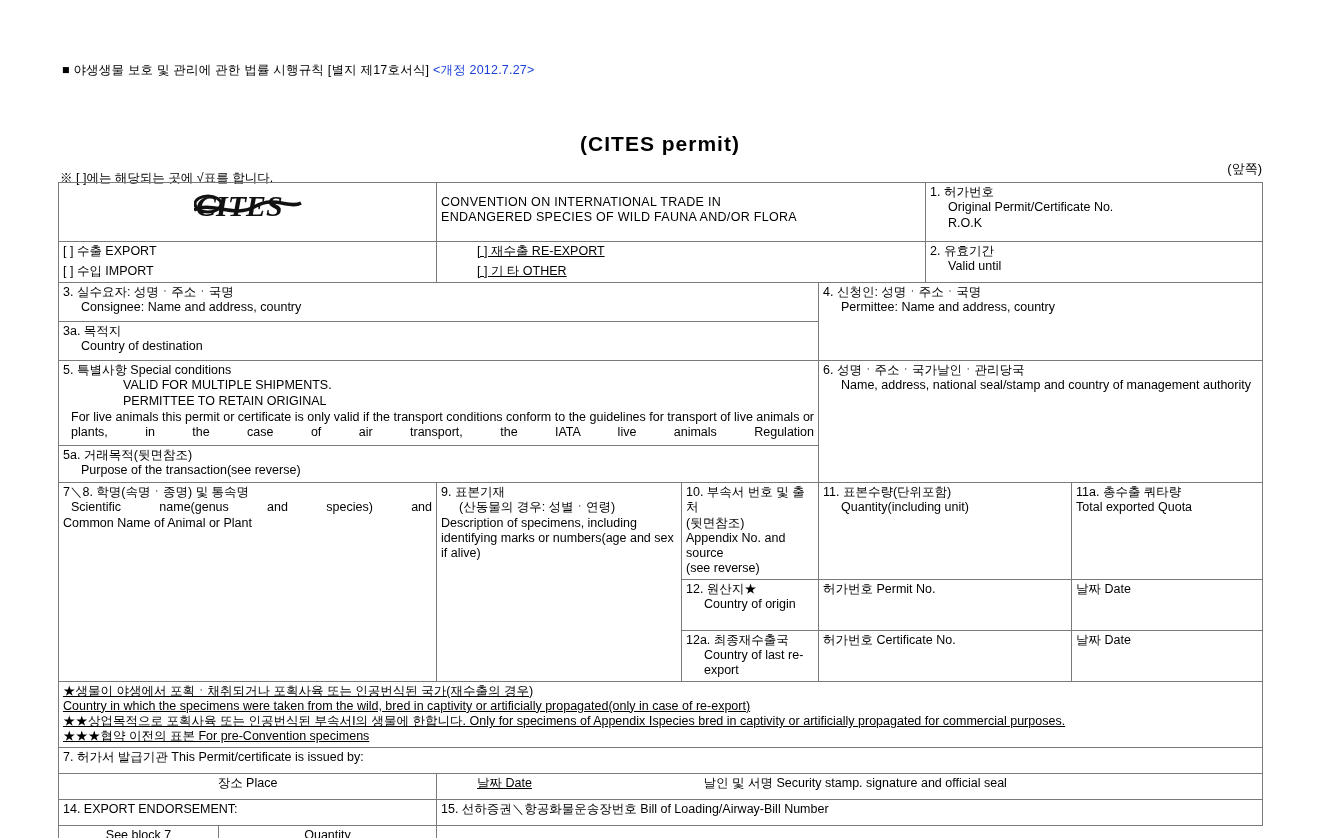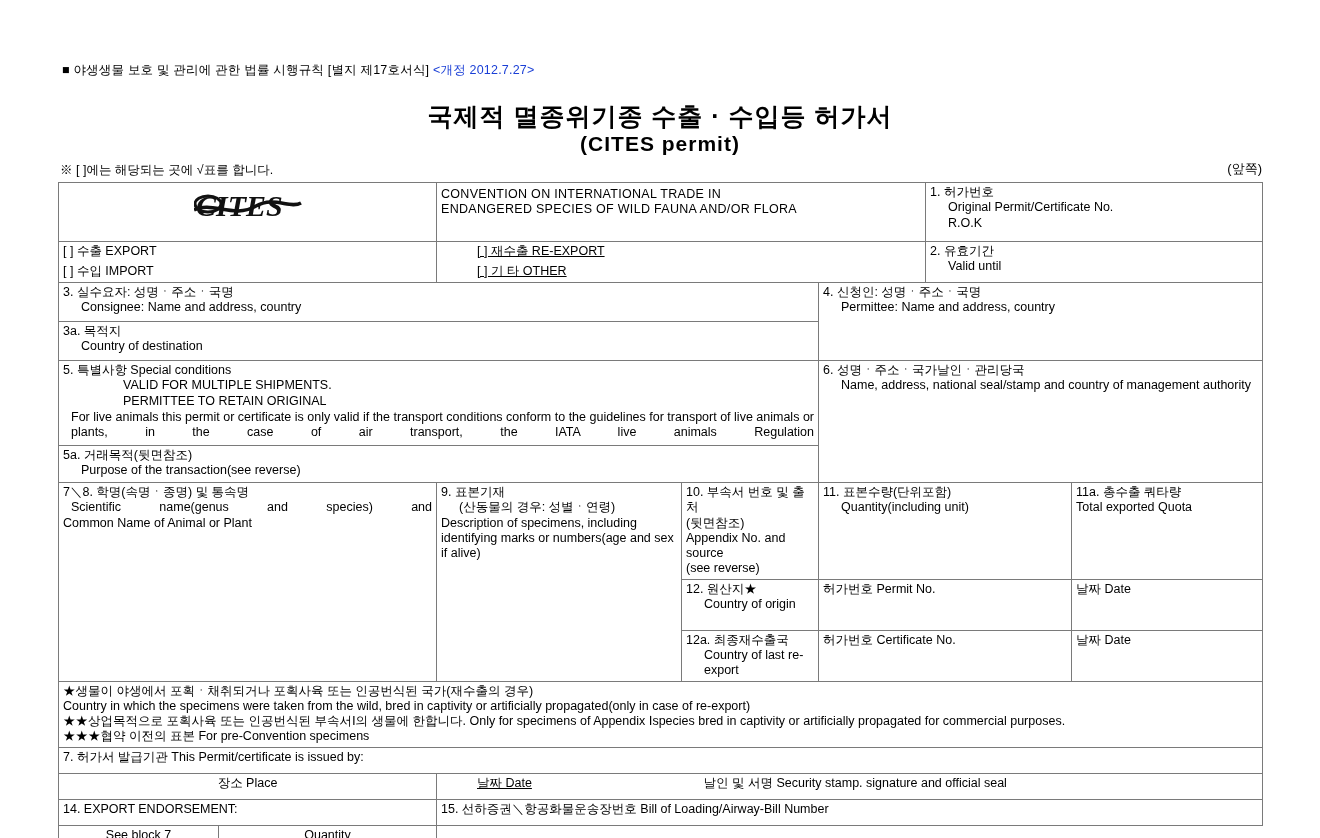--- a/index.html
+++ b/index.html
@@ -10,21 +10,21 @@
     -webkit-font-smoothing:none;
   }
   .page{position:relative;width:1320px;height:838px;overflow:hidden;}
 
   .legal-line{position:absolute;left:62px;top:62px;font-size:12.5px;letter-spacing:0.2px;}
   .legal-line .rev{color:#1a3fd6;}
 
   .title{position:absolute;left:0;right:0;top:100px;text-align:center;font-size:25px;font-weight:bold;letter-spacing:1px;}
   .subtitle{position:absolute;left:0;right:0;top:132px;text-align:center;font-size:21px;font-weight:bold;letter-spacing:1px;}
 
-  .note{position:absolute;left:60px;top:162px;font-size:12.5px;}
+  .note{position:absolute;left:60px;top:170px;font-size:12.5px;}
   .frontmark{position:absolute;right:58px;top:160px;font-size:13px;}
 
   
   .tbl{position:absolute;left:58px;top:182px;width:1204px;border-collapse:collapse;table-layout:fixed;}
   .tbl td{border:1px solid #7a7a7a;vertical-align:top;padding:2px 4px;font-size:12.5px;line-height:1.22;}
   .nb{border:none !important;}
   .noleft{border-left:none !important;}
   .noright{border-right:none !important;}
   .notop{border-top:none !important;}
   .nobot{border-bottom:none !important;}
@@ -33,35 +33,34 @@
   .ind2{padding-left:36px;display:block;text-decoration:underline;}
   .ind3{padding-left:60px;display:block;}
   .just{text-align:justify;text-align-last:justify;margin-left:8px;}
   .ctr{text-align:center;}
 
   .cites-logo{
     display:block;margin:4px auto 0 auto;width:108px;height:34px;position:relative;
   }
   .conv-txt{font-size:13px;line-height:1.25;letter-spacing:0.3px;}
 
-  .smalltxt{font-size:11.6px;line-height:1.3;}
+  .smalltxt{font-size:11.6px;line-height:1.3;text-decoration:underline;}
 
   .endorse td{height:22px;}
 </style>
 </head>
 <body>
 
 <div class="page">
 
   <div class="legal-line">
     <span>■ 야생생물 보호 및 관리에 관한 법률 시행규칙 [별지 제17호서식]</span>
     <span class="rev">&lt;개정 2012.7.27&gt;</span>
   </div>
 
-  <div class="title">국제적 멸종위기종 수출 · 수입등 허가서</div>
   <div class="subtitle">(CITES  permit)</div>
 
   <div class="note">※ [    ]에는 해당되는 곳에 √표를 합니다.</div>
   <div class="frontmark">(앞쪽)</div>
 
   <table class="tbl">
     <colgroup>
       <col style="width:160px">
       <col style="width:218px">
       <col style="width:245px">
@@ -75,21 +74,21 @@
         <tr>
       <td colspan="2" class="ctr" style="height:54px">
         <div class="cites-logo">
           <svg width="108" height="34" viewBox="0 0 108 34">
             <text x="2" y="27" font-family="Liberation Serif, serif" font-size="30" font-weight="bold" font-style="italic" fill="#111">CITES</text>
             <path d="M0 21 C 18 12, 40 30, 62 17 C 80 7, 96 20, 107 14" stroke="#111" stroke-width="3.5" fill="none"></path>
             <ellipse cx="14" cy="15" rx="13" ry="8" fill="none" stroke="#111" stroke-width="3"></ellipse>
           </svg>
         </div>
       </td>
-      <td colspan="3" class="conv-txt" style="padding-top:4px">
+      <td colspan="3" class="conv-txt" style="padding-top:12px">
         <div>CONVENTION  ON  INTERNATIONAL  TRADE  IN</div>
         <div>ENDANGERED  SPECIES  OF  WILD  FAUNA  AND/OR  FLORA</div>
       </td>
       <td colspan="2">
         <div>1. 허가번호</div>
         <div class="ind1">Original Permit/Certificate No.</div>
         <div class="ind1">R.O.K</div>
       </td>
     </tr>
 

